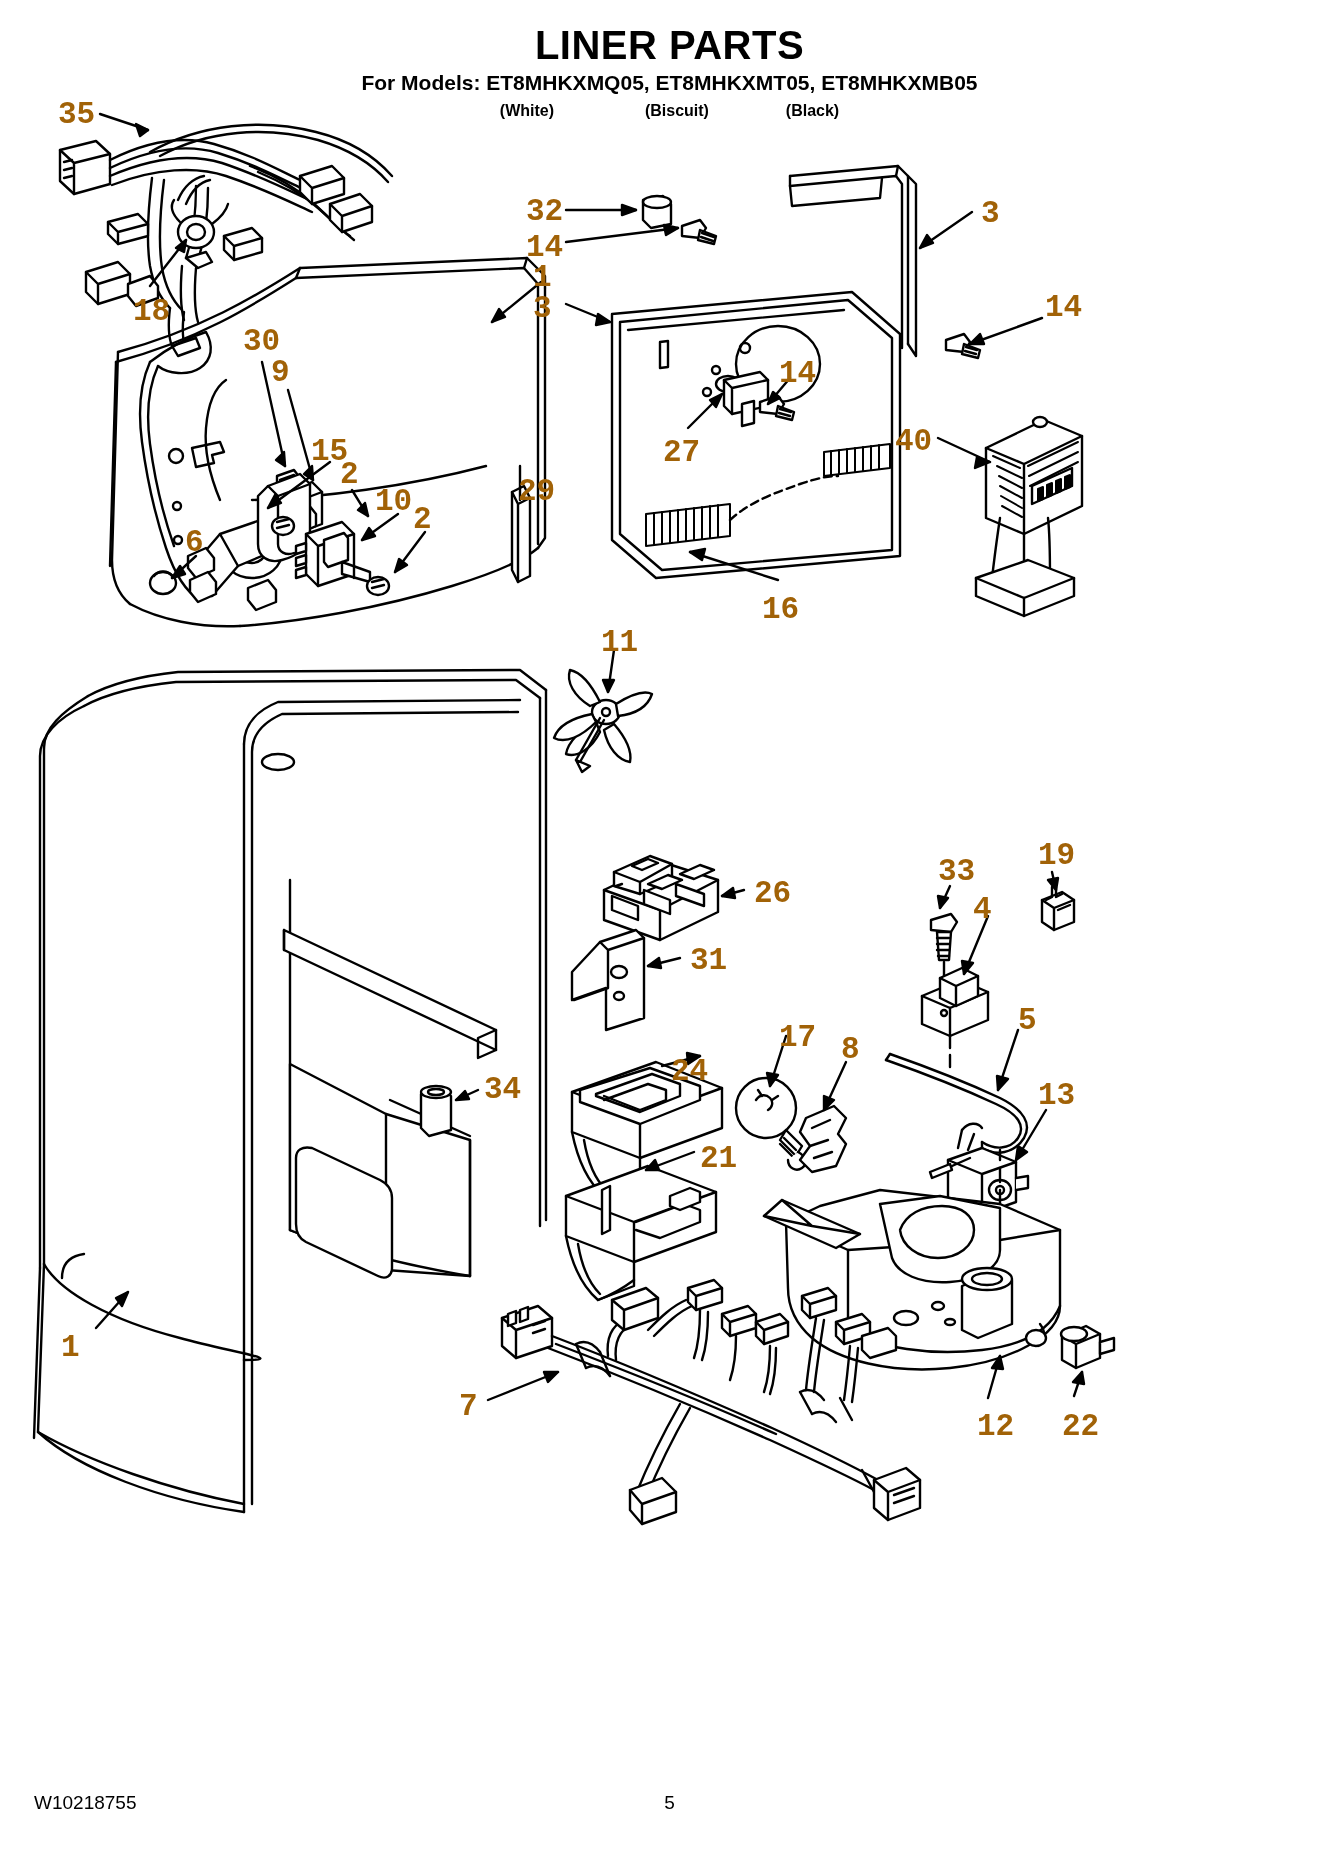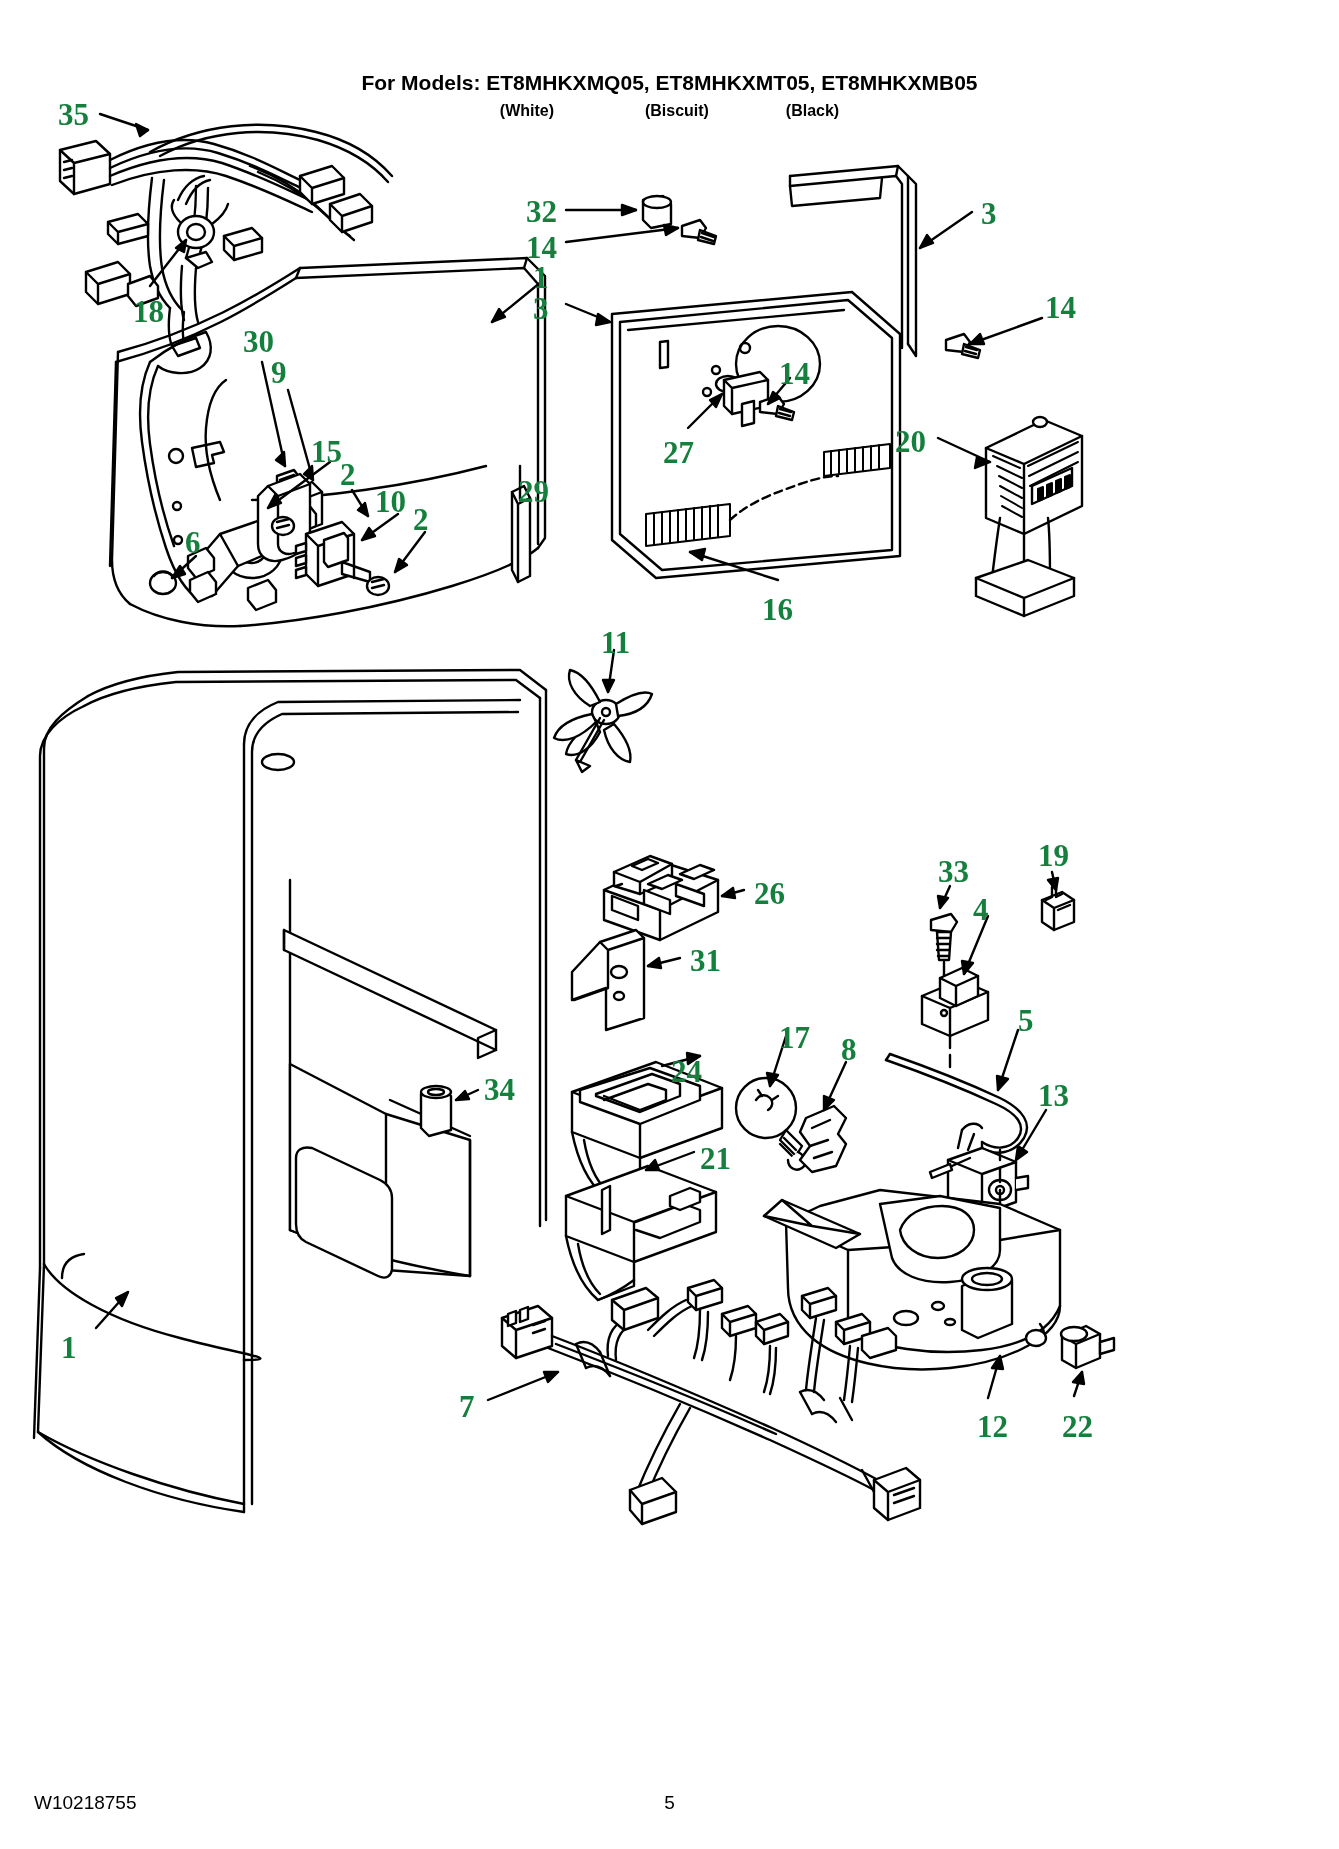--- a/index.html
+++ b/index.html
@@ -70,34 +70,35 @@
     left: 0;
     top: 0;
     width: 1339px;
     height: 1849px;
   }
   #art svg { display: block; }
 
   
   .callout {
     position: absolute;
-    font-family: Liberation Serif, serif;
+    font-family: Liberation Mono, monospace;
     font-size: 31px;
     font-weight: bold;
-    color: #15803d;
+    color: #a16207;
     white-space: nowrap;
     line-height: 1;
     user-select: none;
   }
 </style>
 </head>
 <body>
 
 <div id="page">
 
+  <div class="hdr" id="title">LINER PARTS</div>
 
   <div class="hdr" id="models">For Models: ET8MHKXMQ05, ET8MHKXMT05, ET8MHKXMB05</div>
 
   <div class="hdr" id="colors">
     <span>(White)</span>
     <span class="cgap1"></span>
     <span>(Biscuit)</span>
     <span class="cgap2"></span>
     <span>(Black)</span>
   </div>
@@ -727,21 +728,21 @@
       <div class="callout" style="left: 185px; top: 527px;">6</div>
       <div class="callout" style="left: 503px; top: 476px; margin-left: 15px;">29</div>
       <div class="callout" style="left: 526px; top: 196px;">32</div>
       <div class="callout" style="left: 526px; top: 232px;">14</div>
       <div class="callout" style="left: 533px; top: 262px;">1</div>
       <div class="callout" style="left: 533px; top: 293px;">3</div>
       <div class="callout" style="left: 981px; top: 198px;">3</div>
       <div class="callout" style="left: 1045px; top: 292px;">14</div>
       <div class="callout" style="left: 779px; top: 358px;">14</div>
       <div class="callout" style="left: 663px; top: 437px;">27</div>
-      <div class="callout" style="left: 895px; top: 426px;">20</div>
+      <div class="callout" style="left: 895px; top: 426px;">40</div>
       <div class="callout" style="left: 762px; top: 594px;">16</div>
       <div class="callout" style="left: 601px; top: 627px;">11</div>
       <div class="callout" style="left: 61px; top: 1332px;">1</div>
       <div class="callout" style="left: 484px; top: 1074px;">34</div>
       <div class="callout" style="left: 754px; top: 878px;">26</div>
       <div class="callout" style="left: 690px; top: 945px;">31</div>
       <div class="callout" style="left: 671px; top: 1056px;">24</div>
       <div class="callout" style="left: 700px; top: 1143px;">21</div>
       <div class="callout" style="left: 779px; top: 1007px; margin-top: 15px;">17</div>
       <div class="callout" style="left: 841px; top: 1034px;">8</div>

